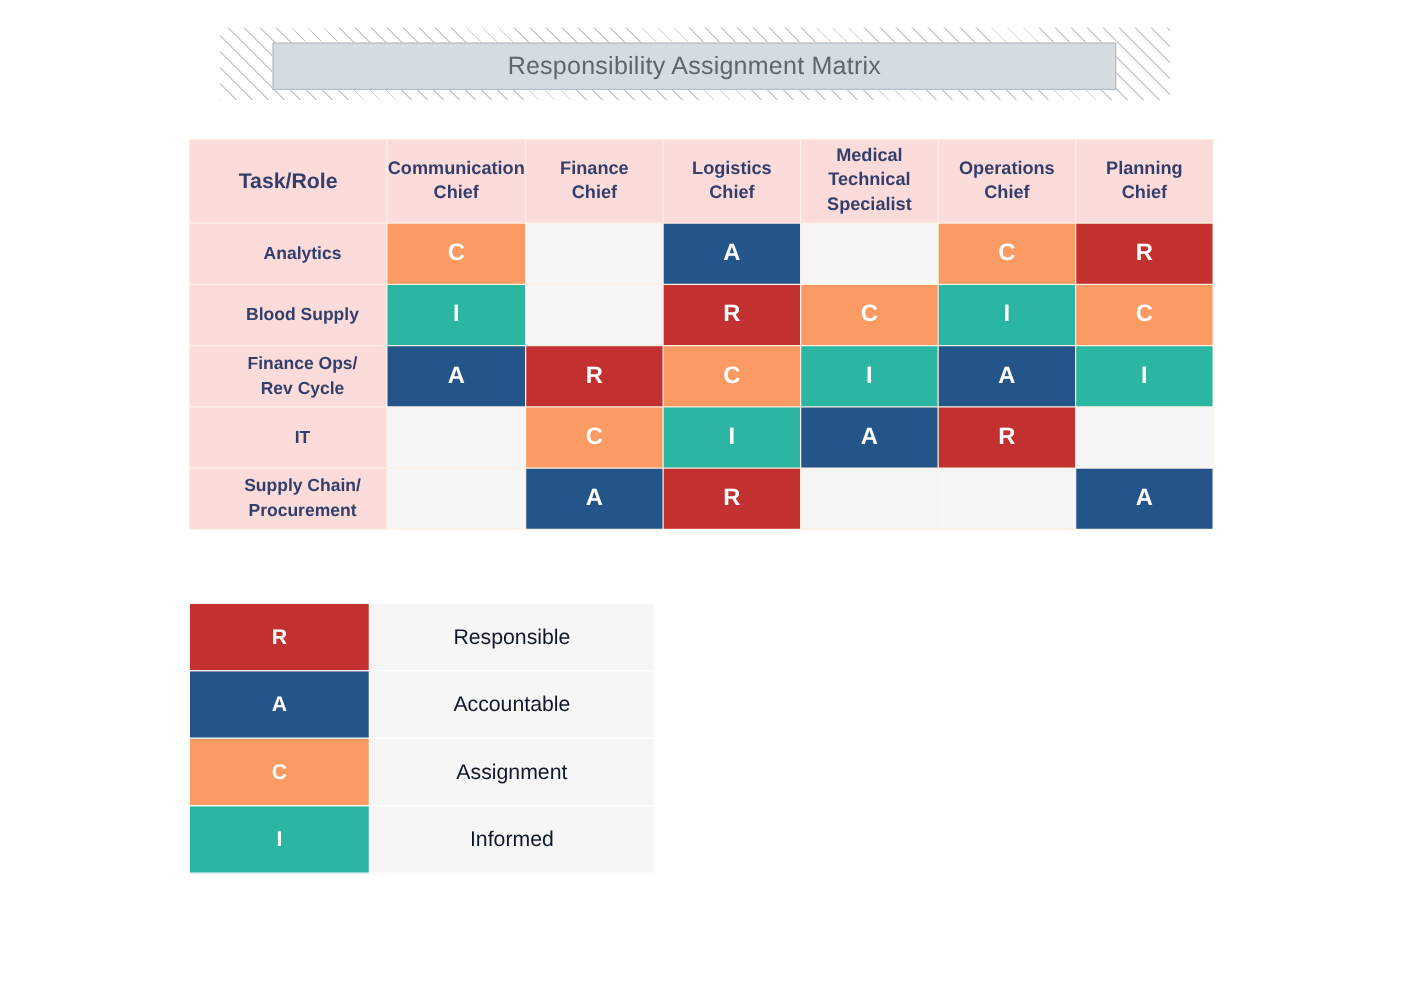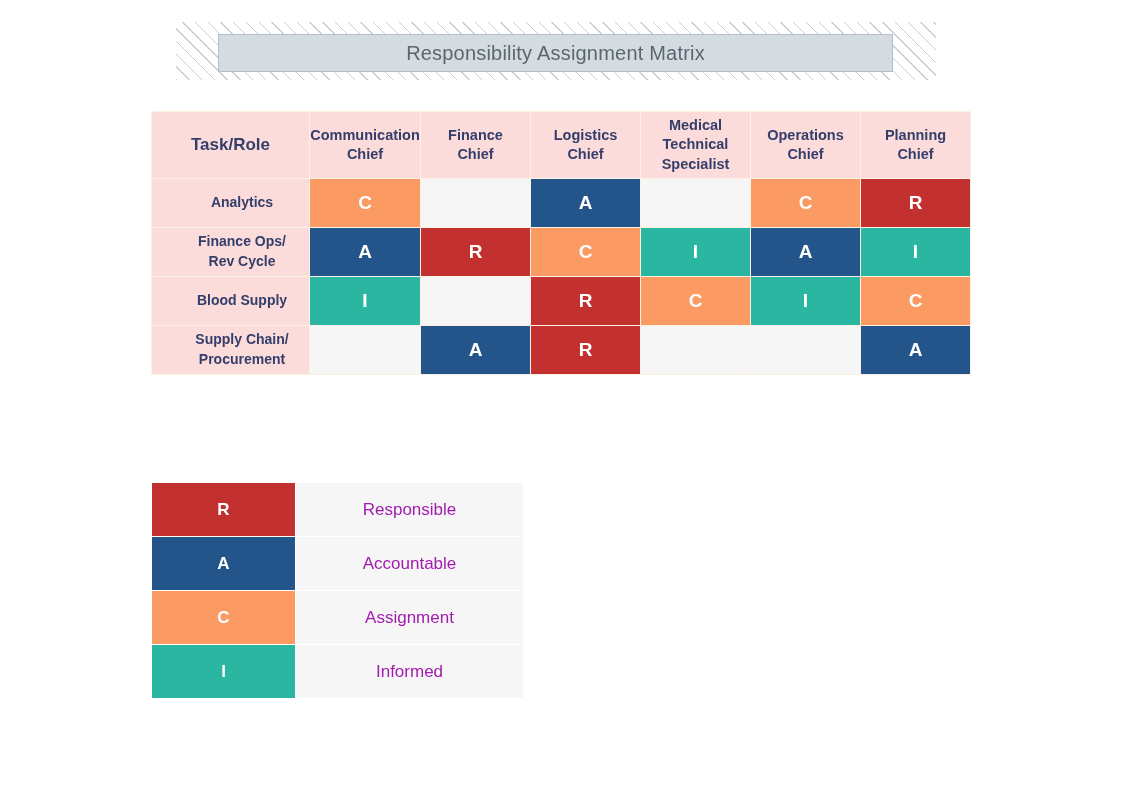--- a/index.html
+++ b/index.html
@@ -123,21 +123,21 @@
   }
   #legend td.key {
     width: 144px;
     color: #ffffff;
     font-size: 17px;
     font-weight: bold;
   }
   #legend td.desc {
     width: 228px;
     background: #f6f6f6;
-    color: #a21caf;
+    color: #0f172a;
     font-size: 17px;
     font-weight: normal;
   }
 </style>
 </head>
 <body>
 
 <div id="title-banner"></div>
 <div id="title-plate">
   <span class="title-text">Responsibility Assignment Matrix</span>
@@ -168,36 +168,45 @@
       <tr>
         <th class="rowlabel">Analytics</th>
         <td class="cell c-C">C</td>
         <td class="cell c-empty"></td>
         <td class="cell c-A">A</td>
         <td class="cell c-empty"></td>
         <td class="cell c-C">C</td>
         <td class="cell c-R">R</td>
       </tr>
       <tr>
+        <th class="rowlabel">Blood Supply</th>
+        <td class="cell c-I">I</td>
+        <td class="cell c-empty"></td>
+        <td class="cell c-R">R</td>
+        <td class="cell c-C">C</td>
+        <td class="cell c-I">I</td>
+        <td class="cell c-C">C</td>
+      </tr>
+      <tr>
         <th class="rowlabel">Finance Ops/<br>Rev Cycle</th>
         <td class="cell c-A">A</td>
         <td class="cell c-R">R</td>
         <td class="cell c-C">C</td>
         <td class="cell c-I">I</td>
         <td class="cell c-A">A</td>
         <td class="cell c-I">I</td>
       </tr>
       <tr>
-        <th class="rowlabel">Blood Supply</th>
-        <td class="cell c-I">I</td>
-        <td class="cell c-empty"></td>
-        <td class="cell c-R">R</td>
-        <td class="cell c-C">C</td>
-        <td class="cell c-I">I</td>
-        <td class="cell c-C">C</td>
+        <th class="rowlabel">IT</th>
+        <td class="cell c-empty"></td>
+        <td class="cell c-C">C</td>
+        <td class="cell c-I">I</td>
+        <td class="cell c-A">A</td>
+        <td class="cell c-R">R</td>
+        <td class="cell c-empty"></td>
       </tr>
       <tr>
         <th class="rowlabel">Supply Chain/<br>Procurement</th>
         <td class="cell c-empty"></td>
         <td class="cell c-A">A</td>
         <td class="cell c-R">R</td>
         <td class="cell c-empty"></td>
         <td class="cell c-empty"></td>
         <td class="cell c-A">A</td>
       </tr>

